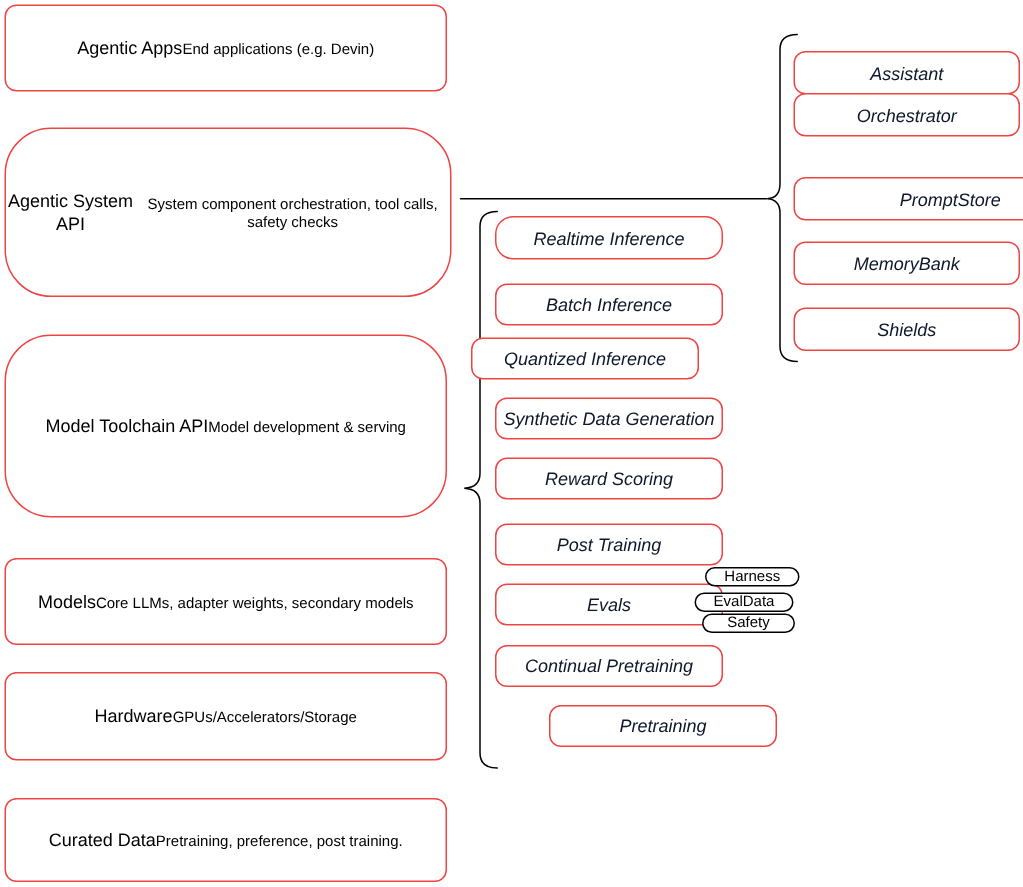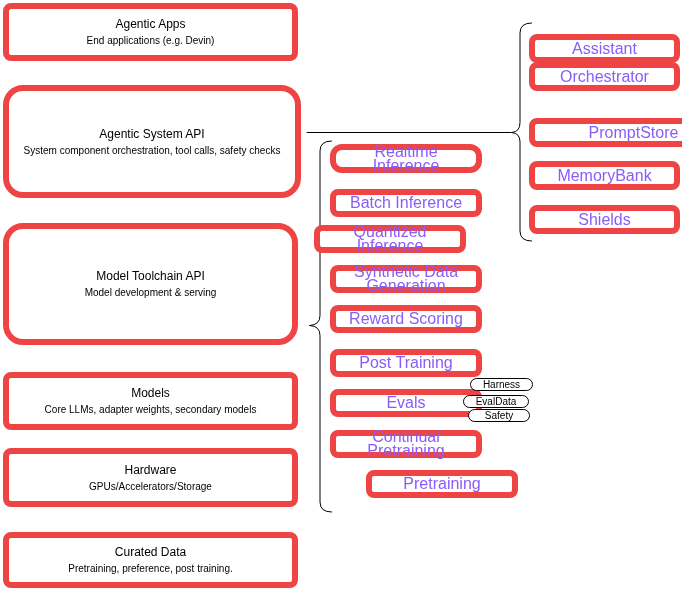--- a/index.html
+++ b/index.html
@@ -8,33 +8,33 @@
     width: 682px;
     height: 591px;
     background: #ffffff;
     font-family: "Liberation Sans", sans-serif;
     color: #000000;
     overflow: hidden;
   }
   .box {
     position: absolute;
     box-sizing: border-box;
-    border: 6px solid #ef4444;
+    border: 1px solid #ef4444;
     background: #ffffff;
     border-radius: 8px;
     display: flex;
-    flex-direction: column;
+    flex-direction: row;
     align-items: center;
     justify-content: center;
     text-align: center;
   }
-  .box.big { border-radius: 20px; }
+  .box.big { border-radius: 31px; }
   .title { font-size: 12px; line-height: 15px; color: #000000; }
   .subtitle { font-size: 10px; line-height: 12px; margin-top: 3px; color: #000000; }
-  .label { font-size: 16px; line-height: 14px; color: #8b5cf6; padding: 0 4px; }
+  .label { font-size: 12px; line-height: 14px; color: #0f172a; padding: 0 4px; font-style: italic; }
   .pill {
     position: absolute;
     box-sizing: border-box;
     border: 1px solid #000000;
     background: #ffffff;
     border-radius: 999px;
     display: flex;
     align-items: center;
     justify-content: center;
     font-size: 10px;

